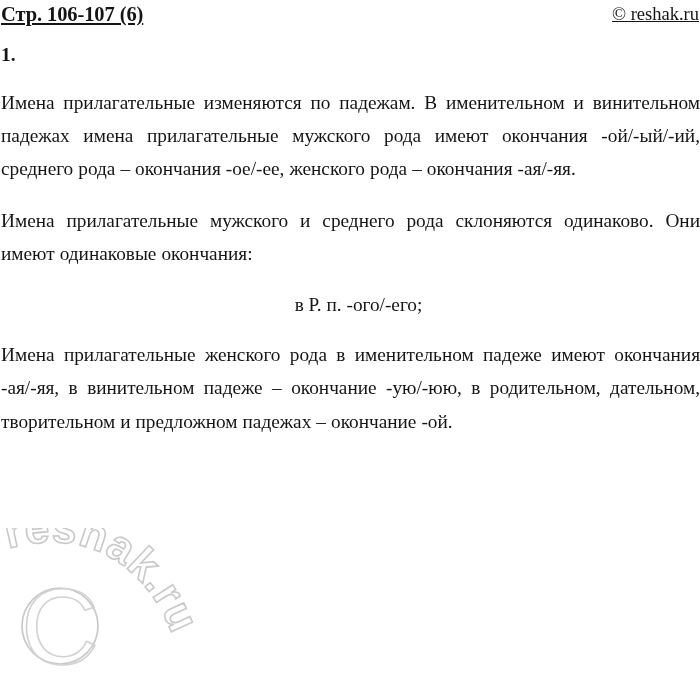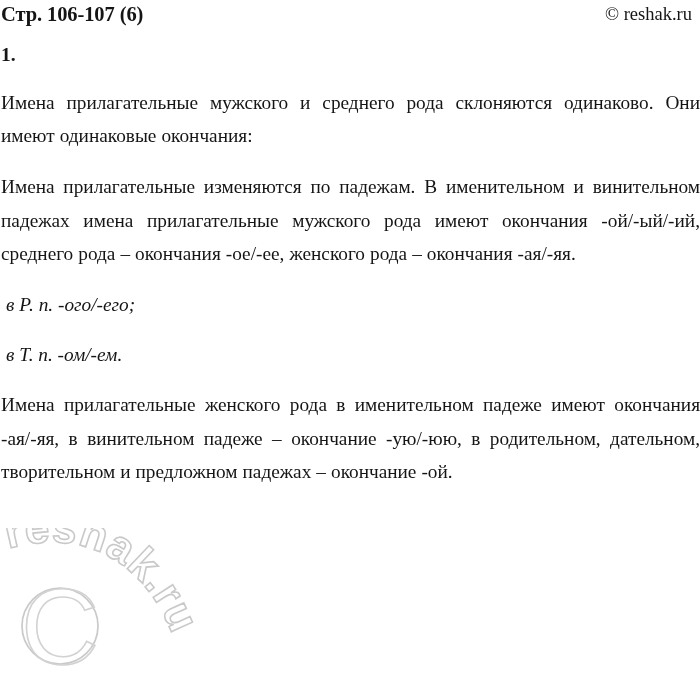--- a/index.html
+++ b/index.html
@@ -40,21 +40,21 @@
     letter-spacing: -0.1px;
     line-height: 24px;
     white-space: nowrap;
     padding-left: 1px;
   }
   .site-credit {
     font-size: 18.5px;
     font-weight: normal;
     line-height: 24px;
     white-space: nowrap;
-    padding-right: 8px;
+    padding-right: 1px;
   }
 
   
   .content {
     position: absolute;
     top: 42px;
     left: 0;
     width: 700px;
   }
 
@@ -74,25 +74,24 @@
     padding: 0 0 0 1px;
     hyphens: none;
     word-spacing: 0.2px;
   }
   p.para:last-child { margin-bottom: 0; }
 
   
   p.case-line {
     font-size: 19.3px;
     line-height: 33.2px;
-    text-align: left;
-    margin: 0 0 17px 5px;
+    text-align: center;
+    margin: 0 0 17px 16px;
     padding: 0 0 0 1px;
     white-space: nowrap;
-    font-style: italic;
   }
 
   
   .watermark {
     position: absolute;
     left: 0;
     top: 528px;
     width: 230px;
     height: 150px;
     pointer-events: none;
@@ -116,21 +115,21 @@
   .wm-c {
     font-family: "Liberation Sans", sans-serif;
     font-size: 108px;
     fill: none;
     stroke: #d2d2d2;
     stroke-width: 1.6;
   }
 
   
   .content { z-index: 2; }
-  .doc-header { z-index: 2; }
+  .doc-header { z-index: 2; text-decoration: underline; }
 </style>
 </head>
 <body>
 
 <div class="page">
 
   <div class="watermark">
     <svg width="230" height="150" viewBox="0 0 230 150" xmlns="http://www.w3.org/2000/svg">
       <defs>
         <path id="wmArc" d="M 4 22 Q 70 2 118 34 Q 160 64 176 118"></path>
@@ -147,26 +146,25 @@
 
   <div class="doc-header">
     <div class="page-ref">Стр. 106-107 (6)</div>
     <div class="site-credit">© reshak.ru</div>
   </div>
 
   <div class="content">
 
     <div class="task-number">1.</div>
 
+    <p class="para">Имена прилагательные изменяются по падежам. В именительном и винительном падежах имена прилагательные мужского рода имеют окончания -ой/-ый/-ий, среднего рода – окончания -ое/-ее, женского рода – окончания -ая/-яя.</p>
+
     <p class="para">Имена прилагательные мужского и среднего рода склоняются одинаково. Они имеют одинаковые окончания:</p>
-
-    <p class="para">Имена прилагательные изменяются по падежам. В именительном и винительном падежах имена прилагательные мужского рода имеют окончания -ой/-ый/-ий, среднего рода – окончания -ое/-ее, женского рода – окончания -ая/-яя.</p>
 
     <p class="case-line">в Р. п. -ого/-его;</p>
 
 
 
-    <p class="case-line">в Т. п. -ом/-ем.</p>
 
     <p class="para">Имена прилагательные женского рода в именительном падеже имеют окончания -ая/-яя, в винительном падеже – окончание -ую/-юю, в родительном, дательном, творительном и предложном падежах – окончание -ой.</p>
 
   </div>
 </div>
 
 </body></html>

